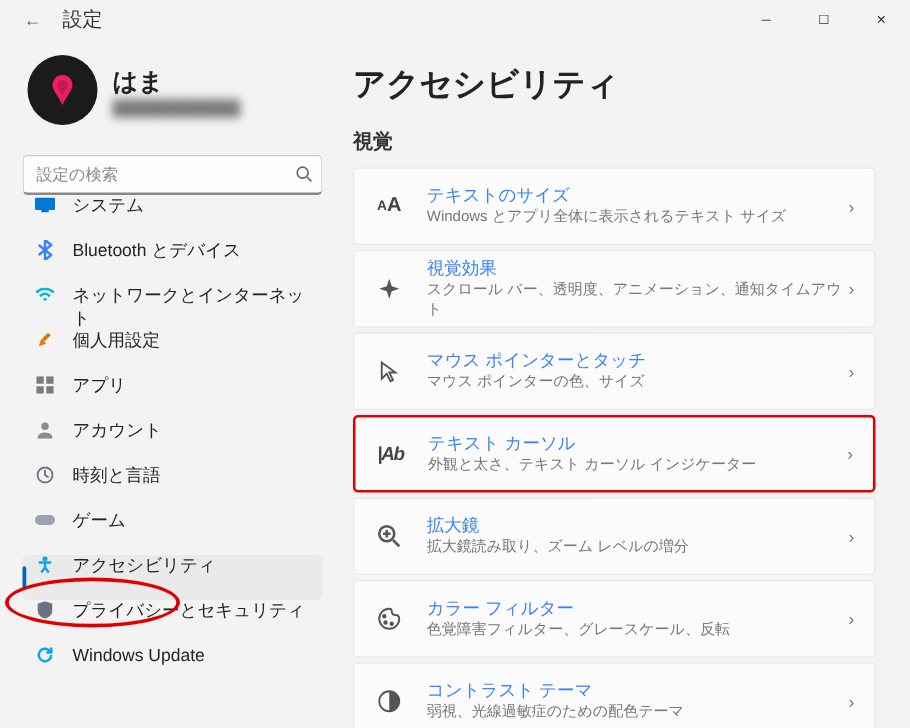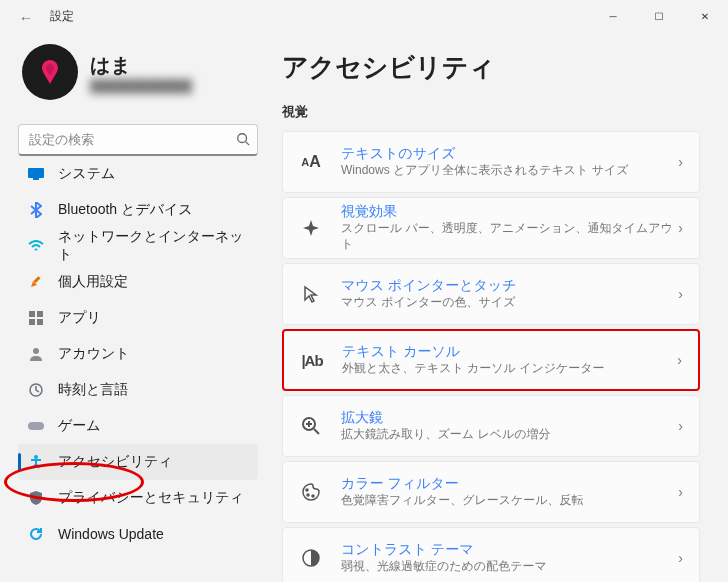--- a/index.html
+++ b/index.html
@@ -1,41 +1,41 @@
 <!DOCTYPE html>
 <html><head>
 <meta charset="utf-8">
 <style>
 * { margin: 0; padding: 0; box-sizing: border-box; font-family: "Segoe UI", "Yu Gothic UI", sans-serif; }
 body { background: #f3f3f3; width: 728px; height: 582px; overflow: hidden; position: relative; }
 .titlebar { display: flex; align-items: center; height: 32px; padding: 0 0 0 14px; }
 .back-btn { width: 24px; height: 24px; display: flex; align-items: center; justify-content: center; color: #666; font-size: 14px; }
-.title { font-size: 12px; margin-left: 12px; color: #333; }
+.title { font-size: 16px; margin-left: 12px; color: #333; }
 .win-controls { margin-left: auto; display: flex; }
 .win-btn { width: 46px; height: 32px; display: flex; align-items: center; justify-content: center; color: #333; font-size: 10px; }
 .layout { display: flex; height: calc(100% - 32px); }
 .sidebar { width: 270px; padding: 8px 12px 0 18px; overflow-y: auto; }
 .user-block { display: flex; align-items: center; gap: 12px; margin-bottom: 20px; padding: 4px; }
 .avatar { width: 56px; height: 56px; border-radius: 50%; background: #1b1b1b; display: flex; align-items: center; justify-content: center; }
 .avatar svg { width: 40px; height: 40px; }
 .username { font-size: 20px; font-weight: 600; color: #222; }
 .useremail { font-size: 12px; color: #777; filter: blur(4px); }
 .search-wrap { position: relative; }
 .search { width: 100%; height: 32px; border: 1px solid #ccc; border-bottom: 2px solid #888; border-radius: 4px; background: #fdfdfd; padding: 0 30px 0 10px; font-size: 13px; outline: none; }
 .search::placeholder { color: #888; }
 .search-icon { position: absolute; right: 8px; top: 8px; color: #666; font-size: 13px; }
 .nav { list-style: none; }
-.nav-item { display: flex; align-items: center; gap: 14px; height: 36px; padding: 0 10px; border-radius: 4px; font-size: 14px; color: #222; cursor: pointer; position: relative; }
+.nav-item { display: flex; align-items: flex-start; gap: 14px; height: 36px; padding: 0 10px; border-radius: 4px; font-size: 14px; color: #222; cursor: pointer; position: relative; }
 .nav-item.selected { background: #eaeaea; }
 .nav-item.selected::before { content: ""; position: absolute; left: 0; top: 9px; bottom: 9px; width: 3px; background: #0067c0; border-radius: 2px; }
 .nav-icon { width: 16px; height: 16px; display: flex; align-items: center; justify-content: center; font-size: 14px; }
 .circle-anno { position: absolute; border: 3px solid #e00000; border-radius: 50%; width: 140px; height: 40px; left: 4px; top: 462px; pointer-events: none; }
 .main { flex: 1; padding: 18px 28px 0 12px; overflow-y: auto; }
 .page-title { font-size: 26px; font-weight: 600; margin-bottom: 18px; color: #222; }
-.section-label { font-size: 13px; font-weight: 600; margin-bottom: 10px; color: #333; }
+.section-label { font-size: 16px; font-weight: 600; margin-bottom: 10px; color: #333; }
 .card { background: #fbfbfb; border: 1px solid #e8e8e8; border-radius: 4px; height: 62px; display: flex; align-items: center; padding: 0 16px; margin-bottom: 4px; cursor: pointer; }
 .card.highlighted { border: 2px solid #e00000; }
 .card-icon { width: 24px; height: 24px; display: flex; align-items: center; justify-content: center; margin-right: 18px; color: #444; font-size: 18px; }
 .card-text { flex: 1; }
 .card-title { font-size: 14px; color: #3b82f6; }
 .card-sub { font-size: 12px; color: #777; line-height: 1.3; }
 .chevron { color: #777; font-size: 14px; }
 </style>
 </head>
 <body>
@@ -210,21 +210,21 @@
             </svg>
           </div>
     <div class="card-text">
       <div class="card-title">マウス ポインターとタッチ</div>
       <div class="card-sub">マウス ポインターの色、サイズ</div>
     </div>
     <div class="chevron">›</div>
         </div>
         <div class="card highlighted">
     <div class="card-icon">
-            <span style="font-size:15px;font-weight:600;letter-spacing:-1px;">|Ab</span>
+            <span style="font-size:15px;font-weight:600;letter-spacing:-1px;font-style:italic;">|Ab</span>
           </div>
     <div class="card-text">
       <div class="card-title">テキスト カーソル</div>
       <div class="card-sub">外観と太さ、テキスト カーソル インジケーター</div>
     </div>
     <div class="chevron">›</div>
         </div>
         <div class="card">
     <div class="card-icon">
             <svg width="20" height="20" viewBox="0 0 20 20" fill="none" stroke="#555" stroke-width="2">

